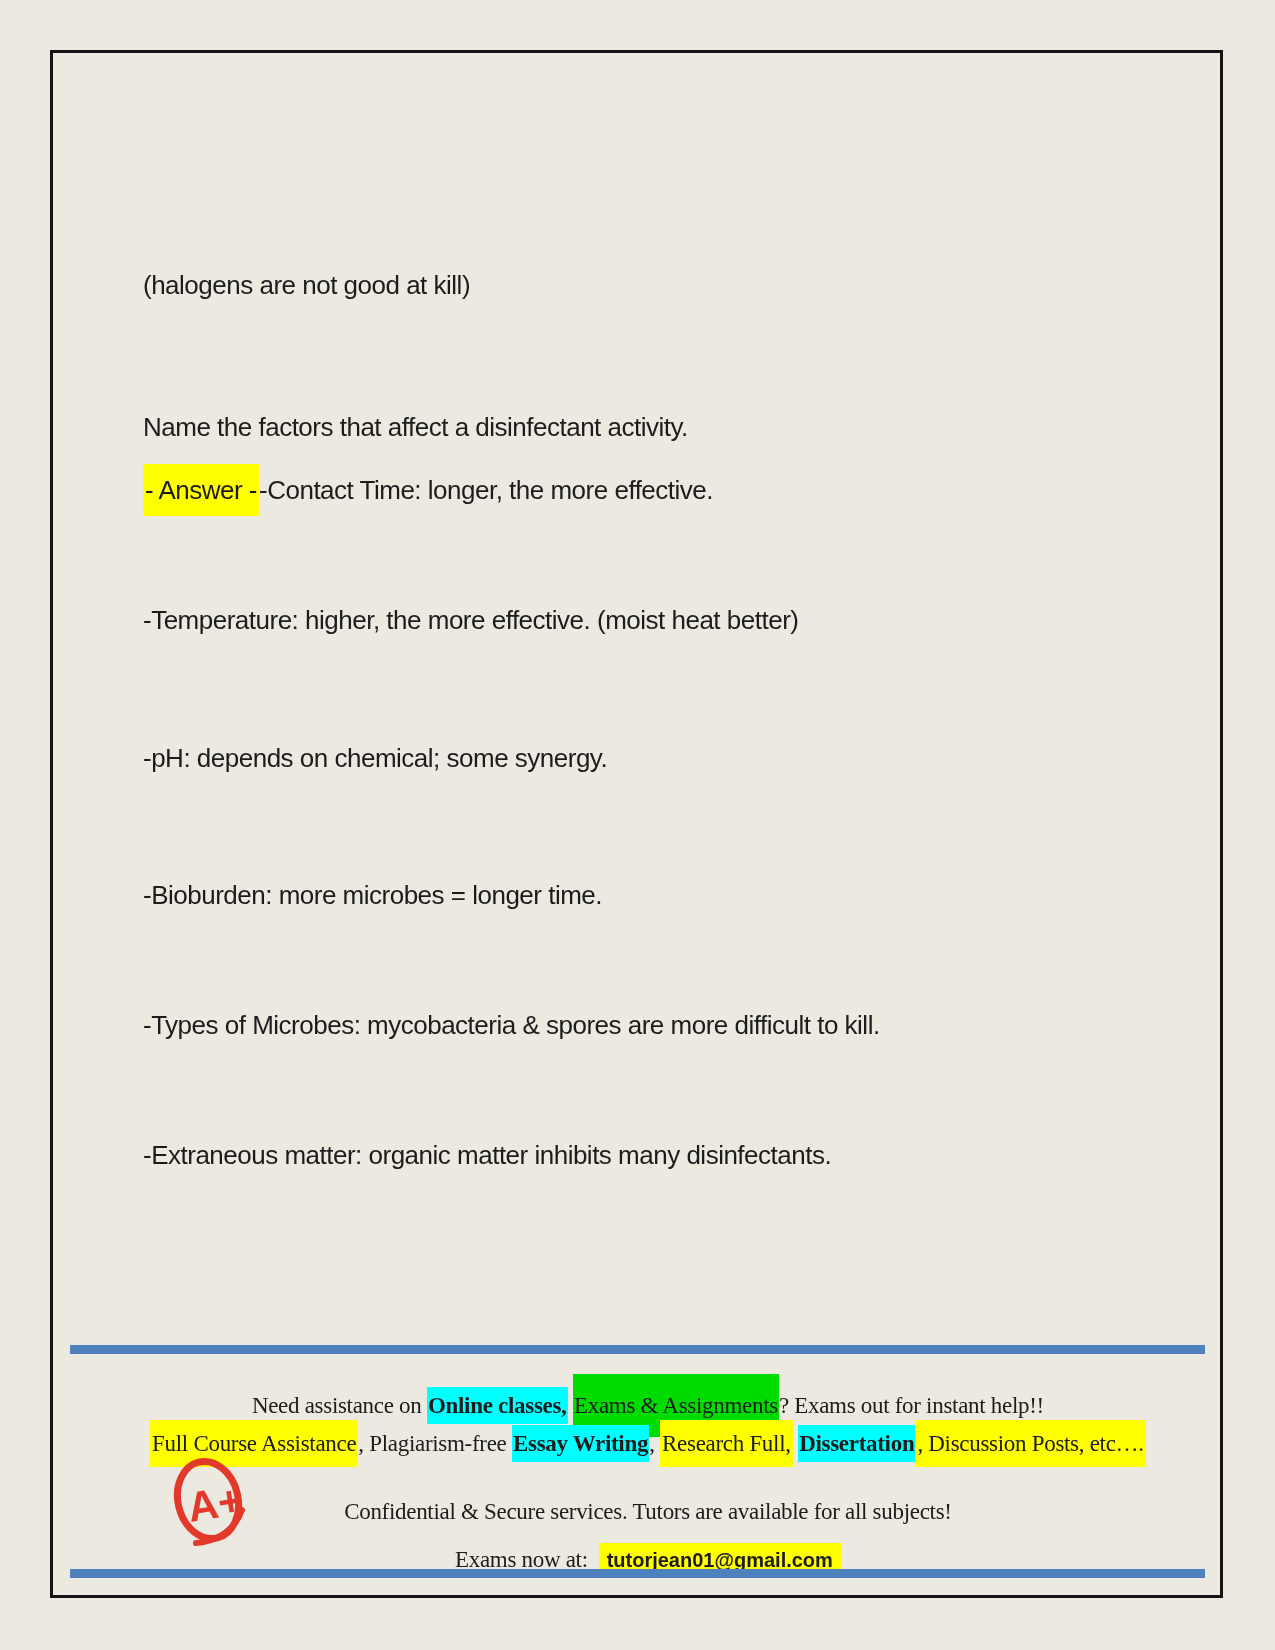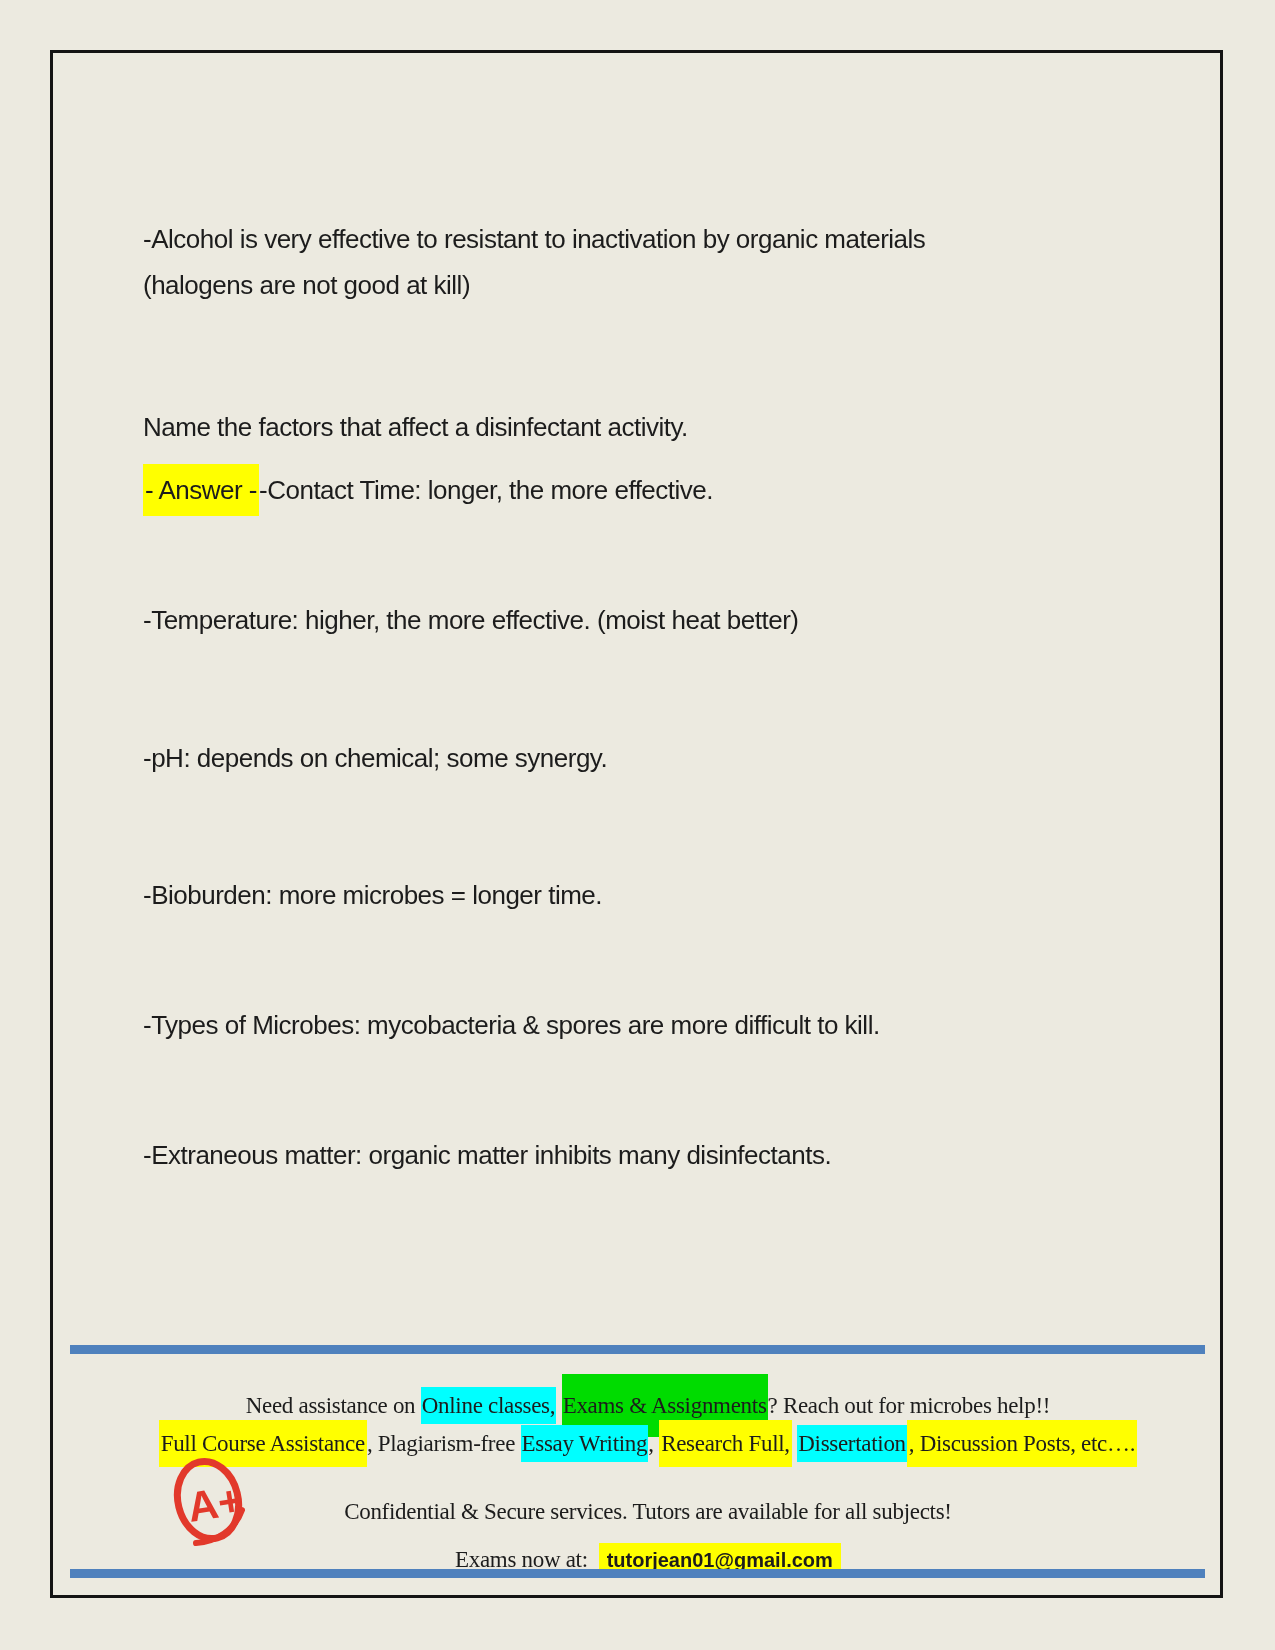--- a/index.html
+++ b/index.html
@@ -24,21 +24,21 @@
   .frame{
     position:absolute;left:50px;top:50px;width:1173px;height:1548px;
     border:3px solid var(--border-black);
   }
   .para{
     position:absolute;left:143px;right:120px;
     font-size:26px;letter-spacing:-0.5px;line-height:46px;
     white-space:nowrap;
   }
   .hl-y{background:var(--highlight-yellow);padding:11px 2px;}
-  .hl-c{background:var(--highlight-cyan);padding:6px 1px;}
+  .hl-c{background:var(--highlight-cyan);padding:6px 1px;font-weight:bold;}
   .hl-g{background:var(--highlight-green);padding:19px 1px;}
   .rule{
     position:absolute;left:70px;width:1135px;height:9px;
     background:var(--rule-blue);
   }
   .centered{
     position:absolute;left:52px;width:1170px;text-align:center;
     font-family:"Liberation Serif",serif;
     font-size:23px;letter-spacing:-0.3px;line-height:32px;
     white-space:pre-wrap;
@@ -55,21 +55,21 @@
   }
 </style>
 </head>
 <body>
 
 <div>
 
   <div class="frame"></div>
 
   <p class="para" style="top:216px">
-    <span>-Alcohol is very effective to resistant to inactivation by organic materials</span><br>
+    <br>
     <span>(halogens are not good at kill)</span>
   </p>
 
   <p class="para" style="top:404px">
     <span>Name the factors that affect a disinfectant activity.</span>
   </p>
 
   <p class="para" style="top:467px">
     <span class="hl-y">- Answer -</span><span>-Contact Time: longer, the more effective.</span>
   </p>
@@ -90,21 +90,21 @@
     <span>-Types of Microbes: mycobacteria &amp; spores are more difficult to kill.</span>
   </p>
 
   <p class="para" style="top:1132px">
     <span>-Extraneous matter: organic matter inhibits many disinfectants.</span>
   </p>
 
   <div class="rule" style="top:1345px"></div>
 
   <p class="centered" style="top:1358px">
-    <span>Need assistance on </span><span class="hl-c">Online classes,</span><span> </span><span class="hl-g">Exams &amp; Assignments</span><span>? Reach out for microbes help!!</span>
+    <span>Need assistance on </span><span class="hl-c">Online classes,</span><span> </span><span class="hl-g">Exams &amp; Assignments</span><span>? Exams out for instant help!!</span>
   </p>
 
   <p class="centered" style="top:1396px">
     <span class="hl-y">Full Course Assistance</span><span>, Plagiarism-free </span><span class="hl-c">Essay Writing</span><span>, </span><span class="hl-y">Research Full,</span><span> </span><span class="hl-c">Dissertation</span><span class="hl-y">, Discussion Posts, etc….</span>
   </p>
 
   <svg class="logo" viewBox="0 0 80 98">
     <g transform="rotate(-14 40 48)">
       <ellipse cx="40" cy="48" rx="30" ry="39" fill="none" stroke="#E2392B" stroke-width="7"></ellipse>
     </g>

